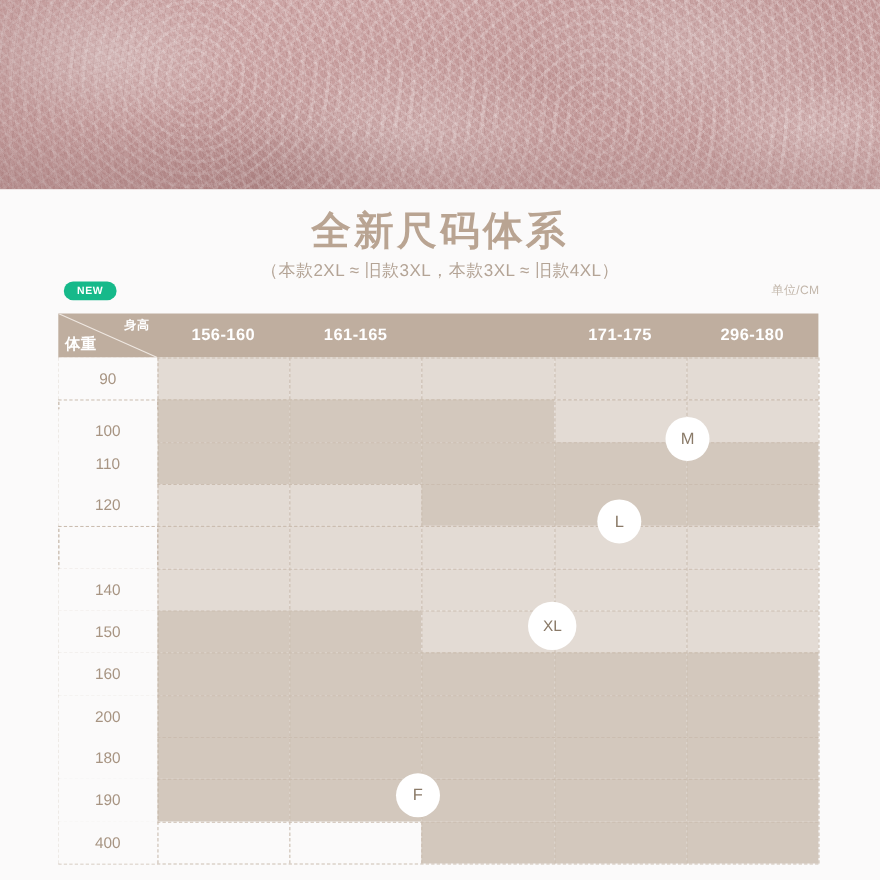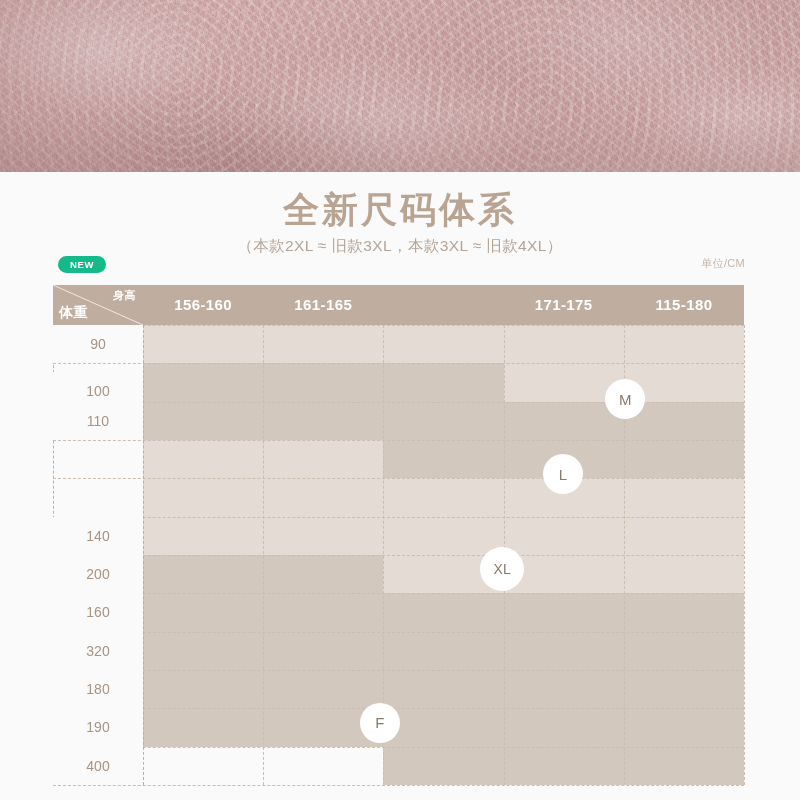--- a/index.html
+++ b/index.html
@@ -157,21 +157,21 @@
     <div id="corner-cell">
       <svg class="diag" viewBox="0 0 90 40" preserveAspectRatio="none">
         <line x1="0" y1="0" x2="90" y2="40" stroke="#efe8e2" stroke-width="1"></line>
       </svg>
       <span class="t-height">身高</span>
       <span class="t-weight">体重</span>
     </div>
   <div class="col-head" style="left: 90px; width: 120.2px;">156-160</div>
       <div class="col-head" style="left: 210.2px; width: 120.2px;">161-165</div>
       <div class="col-head" style="left: 450.6px; width: 120.2px;">171-175</div>
-      <div class="col-head" style="left: 570.8px; width: 120.2px;">115-180</div>
+      <div class="col-head" style="left: 570.8px; width: 120.2px;">296-180</div>
     </div>
 
   <div id="table-body">
       <div class="grid-cell" style="left: 90px; top: 0px; width: 120.2px; height: 38.3333px; background: rgb(227, 219, 212);"></div>
       <div class="grid-cell" style="left: 210.2px; top: 0px; width: 120.2px; height: 38.3333px; background: rgb(227, 219, 212);"></div>
       <div class="grid-cell" style="left: 330.4px; top: 0px; width: 120.2px; height: 38.3333px; background: rgb(227, 219, 212);"></div>
       <div class="grid-cell" style="left: 450.6px; top: 0px; width: 120.2px; height: 38.3333px; background: rgb(227, 219, 212);"></div>
       <div class="grid-cell" style="left: 570.8px; top: 0px; width: 120.2px; height: 38.3333px; background: rgb(227, 219, 212);"></div>
       <div class="grid-cell" style="left: 90px; top: 38.3333px; width: 120.2px; height: 38.3333px; background: rgb(211, 200, 189);"></div>
       <div class="grid-cell" style="left: 210.2px; top: 38.3333px; width: 120.2px; height: 38.3333px; background: rgb(211, 200, 189);"></div>
@@ -244,24 +244,25 @@
       <div class="vline strong" style="left: 90px;"></div>
       <div class="vline" style="left: 210.2px;"></div>
       <div class="vline" style="left: 330.4px;"></div>
       <div class="vline" style="left: 450.6px;"></div>
       <div class="vline" style="left: 570.8px;"></div>
       <div class="vline" style="left: 691px;"></div>
       <div class="vline strong" style="left: 0px;"></div>
       <div class="row-label" style="top: 0px; height: 38.3333px;">90</div>
       <div class="row-label" style="top: 47px; height: 38.3333px;">100</div>
       <div class="row-label" style="top: 76.6667px; height: 38.3333px;">110</div>
+      <div class="row-label" style="top: 115px; height: 38.3333px;">120</div>
       <div class="row-label" style="top: 191.667px; height: 38.3333px;">140</div>
-      <div class="row-label" style="top: 230px; height: 38.3333px;">200</div>
+      <div class="row-label" style="top: 230px; height: 38.3333px;">150</div>
       <div class="row-label" style="top: 268.333px; height: 38.3333px;">160</div>
-      <div class="row-label" style="top: 306.667px; height: 38.3333px;">320</div>
+      <div class="row-label" style="top: 306.667px; height: 38.3333px;">200</div>
       <div class="row-label" style="top: 345px; height: 38.3333px;">180</div>
       <div class="row-label" style="top: 383.333px; height: 38.3333px;">190</div>
       <div class="row-label" style="top: 421.667px; height: 38.3333px;">400</div>
       <div class="size-bubble" style="width: 40px; height: 40px; left: 552.148px; top: 54.06px; color: rgb(138, 122, 104);">M</div>
       <div class="size-bubble" style="width: 40px; height: 40px; left: 489.958px; top: 129.04px; color: rgb(138, 122, 104);">L</div>
       <div class="size-bubble" style="width: 44px; height: 44px; left: 427.15px; top: 221.8px; color: rgb(138, 122, 104); font-size: 14px;">XL</div>
       <div class="size-bubble" style="width: 40px; height: 40px; left: 306.843px; top: 377.9px; color: rgb(138, 122, 104);">F</div>
     </div>
 
 </div>

